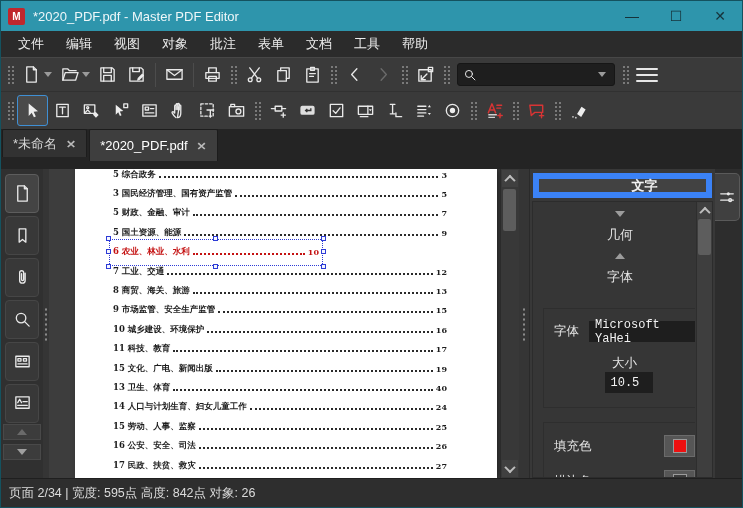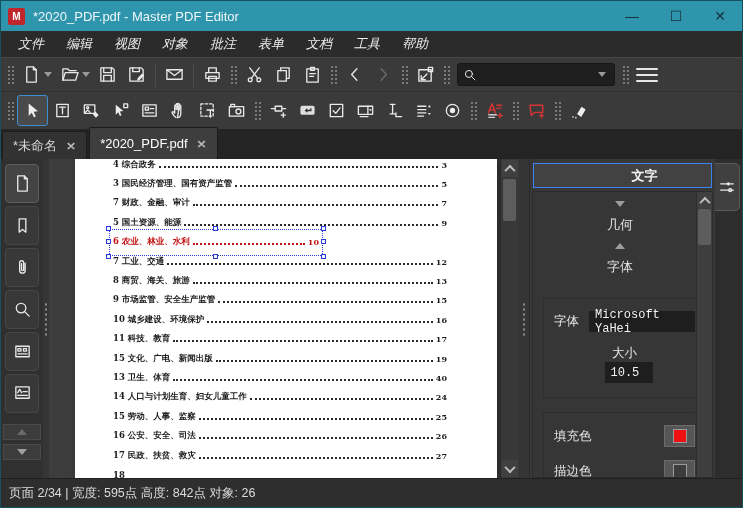--- a/index.html
+++ b/index.html
@@ -10,21 +10,21 @@
   
   .titlebar{height:30px;background:#2e95ac;display:flex;align-items:center;flex:0 0 auto;}
   .logo{width:17px;height:17px;background:#c0272d;border-radius:2px;margin:0 8px 0 7px;
         display:flex;align-items:center;justify-content:center;color:#fff;font-size:10px;font-weight:bold;}
   .title-text{color:#eef7f9;font-size:13px;}
   .wbtns{margin-left:auto;display:flex;height:100%;}
   .wbtn{width:44px;height:100%;display:flex;align-items:center;justify-content:center;
         color:#16323a;font-size:14px;}
   
   .menubar{height:26px;background:#2b2b2b;display:flex;align-items:center;padding-left:6px;flex:0 0 auto;}
-  .menu-item{padding:0 11px;color:#ececec;font-size:13px;line-height:26px;font-style:italic;}
+  .menu-item{padding:0 11px;color:#ececec;font-size:13px;line-height:26px;}
   
   .toolbar{background:#3a3a3a;display:flex;align-items:center;padding:0 3px;flex:0 0 auto;}
   .tb1{height:34px;border-top:1px solid #474747;}
   .tb2{height:38px;border-top:1px solid #313131;}
   .grip{width:7px;height:22px;margin:0 3px;
         background-image:radial-gradient(#7a7a7a 1px,transparent 1.1px);
         background-size:4px 4px;background-position:0 1px;}
   .sep{width:1px;height:24px;background:#4c4c4c;margin:0 4px;}
   .tbtn{width:29px;height:27px;border-radius:3px;display:flex;align-items:center;justify-content:center;flex:0 0 auto;}
   .tbtn svg{width:19px;height:19px;}
@@ -35,21 +35,21 @@
   .ic{stroke:#e9e9e9;fill:none;stroke-width:1.4;stroke-linecap:round;stroke-linejoin:round;}
   .icf{fill:#ededed;stroke:none;}
   .icr{stroke:#d83434;fill:none;stroke-width:1.5;stroke-linecap:round;stroke-linejoin:round;}
   .searchbox{width:158px;height:23px;background:#1e1e1e;border:1px solid #161616;border-radius:3px;
              display:flex;align-items:center;padding:0 5px;margin:0 4px;}
   .searchbox svg{width:14px;height:14px;flex:0 0 auto;}
   .searchbox input{flex:1;background:transparent;border:none;outline:none;color:#ddd;font-size:12px;min-width:0;}
   .hamb{width:22px;height:14px;display:flex;flex-direction:column;justify-content:space-between;}
   .hamb i{height:2px;background:#e6e6e6;border-radius:1px;}
   
-  .tabbar{height:30px;background:#242424;display:flex;align-items:flex-end;padding-left:1px;flex:0 0 auto;}
+  .tabbar{height:40px;background:#242424;display:flex;padding-left:1px;flex:0 0 auto;}
   .tab{height:28px;display:flex;align-items:center;padding:0 10px;margin-right:2px;
        background:#323232;border:1px solid #1c1c1c;border-bottom:none;border-radius:2px 2px 0 0;
        color:#d6d6d6;font-size:13px;}
   .tab.active{height:32px;background:#3e3e3e;color:#fff;}
   .tab-close{margin-left:9px;color:#b9b9b9;font-size:12px;font-weight:bold;transform:scaleY(.9);}
   
   .main{flex:1;display:flex;min-height:0;}
   .sidebar{width:42px;background:#303030;display:flex;flex-direction:column;align-items:center;
            padding-top:5px;gap:3px;position:relative;overflow:hidden;}
   .sbtn{width:34px;height:39px;flex:0 0 auto;background:#383838;border:1px solid #464646;border-radius:4px;
@@ -82,21 +82,21 @@
   
   .vscroll{position:absolute;top:0;bottom:0;right:0;width:19px;background:#383838;border-left:1px solid #2b2b2b;}
   .vs-arrow{position:absolute;left:1px;right:1px;height:17px;display:flex;align-items:center;justify-content:center;
             background:#404040;}
   .vs-arrow.up{top:1px;} .vs-arrow.down{bottom:1px;}
   .chev{width:8px;height:8px;border-left:2px solid #bdbdbd;border-top:2px solid #bdbdbd;}
   .chev.u{transform:rotate(45deg) translate(1px,1px);} .chev.d{transform:rotate(225deg) translate(1px,1px);}
   .vs-thumb{position:absolute;left:2px;width:13px;background:#5d5d5d;border-radius:2px;}
   
   .panel{width:186px;background:#383838;border-left:1px solid #2a2a2a;display:flex;flex-direction:column;}
-  .panel-header{margin:4px 3px 2px 3px;height:25px;background:#424242;border:1px solid #3b82f6;
+  .panel-header{margin:4px 3px 2px 3px;height:25px;background:#424242;border:6px solid #3b82f6;
                 display:flex;align-items:center;justify-content:center;color:#f2f2f2;
                 font-size:13px;font-weight:bold;flex:0 0 auto;padding-left:44px;}
   .panel-body{flex:1;margin:1px 2px 0 2px;background:#363636;border:1px solid #2c2c2c;
               position:relative;overflow:hidden;padding-right:17px;}
   .sec-row{display:flex;align-items:center;gap:9px;padding:9px 0 0 12px;color:#e3e3e3;font-size:13px;flex-direction:column;}
   .tri-sec-down{width:0;height:0;border-left:5px solid transparent;border-right:5px solid transparent;border-top:6px solid #9c9c9c;}
   .tri-sec-up{width:0;height:0;border-left:5px solid transparent;border-right:5px solid transparent;border-bottom:6px solid #9c9c9c;}
   .group{margin:22px 0 0 10px;border:1px solid #2e2e2e;border-right:none;padding:12px 0 14px 10px;}
   .g2{margin-top:14px;padding-bottom:20px;}
   .prow{display:flex;align-items:center;margin-bottom:13px;color:#e8e8e8;font-size:12.5px;}
@@ -557,35 +557,35 @@
     </div>
     <div class="vsplit">
         <div class="dots"></div>
       </div>
 
     <div class="docarea">
       <div class="page">
         <div class="toc">
 
             <div class="toc-row">
-              <span class="toc-text">4 综合政务</span>
+              <span class="toc-text">5 综合政务</span>
               <span class="toc-leader"></span>
               <span class="toc-page">3</span>
 
             </div>
 
             <div class="toc-row">
               <span class="toc-text">3 国民经济管理、国有资产监管</span>
               <span class="toc-leader"></span>
               <span class="toc-page">5</span>
 
             </div>
 
             <div class="toc-row">
-              <span class="toc-text">7 财政、金融、审计</span>
+              <span class="toc-text">5 财政、金融、审计</span>
               <span class="toc-leader"></span>
               <span class="toc-page">7</span>
 
             </div>
 
             <div class="toc-row">
               <span class="toc-text">5 国土资源、能源</span>
               <span class="toc-leader"></span>
               <span class="toc-page">9</span>
 

